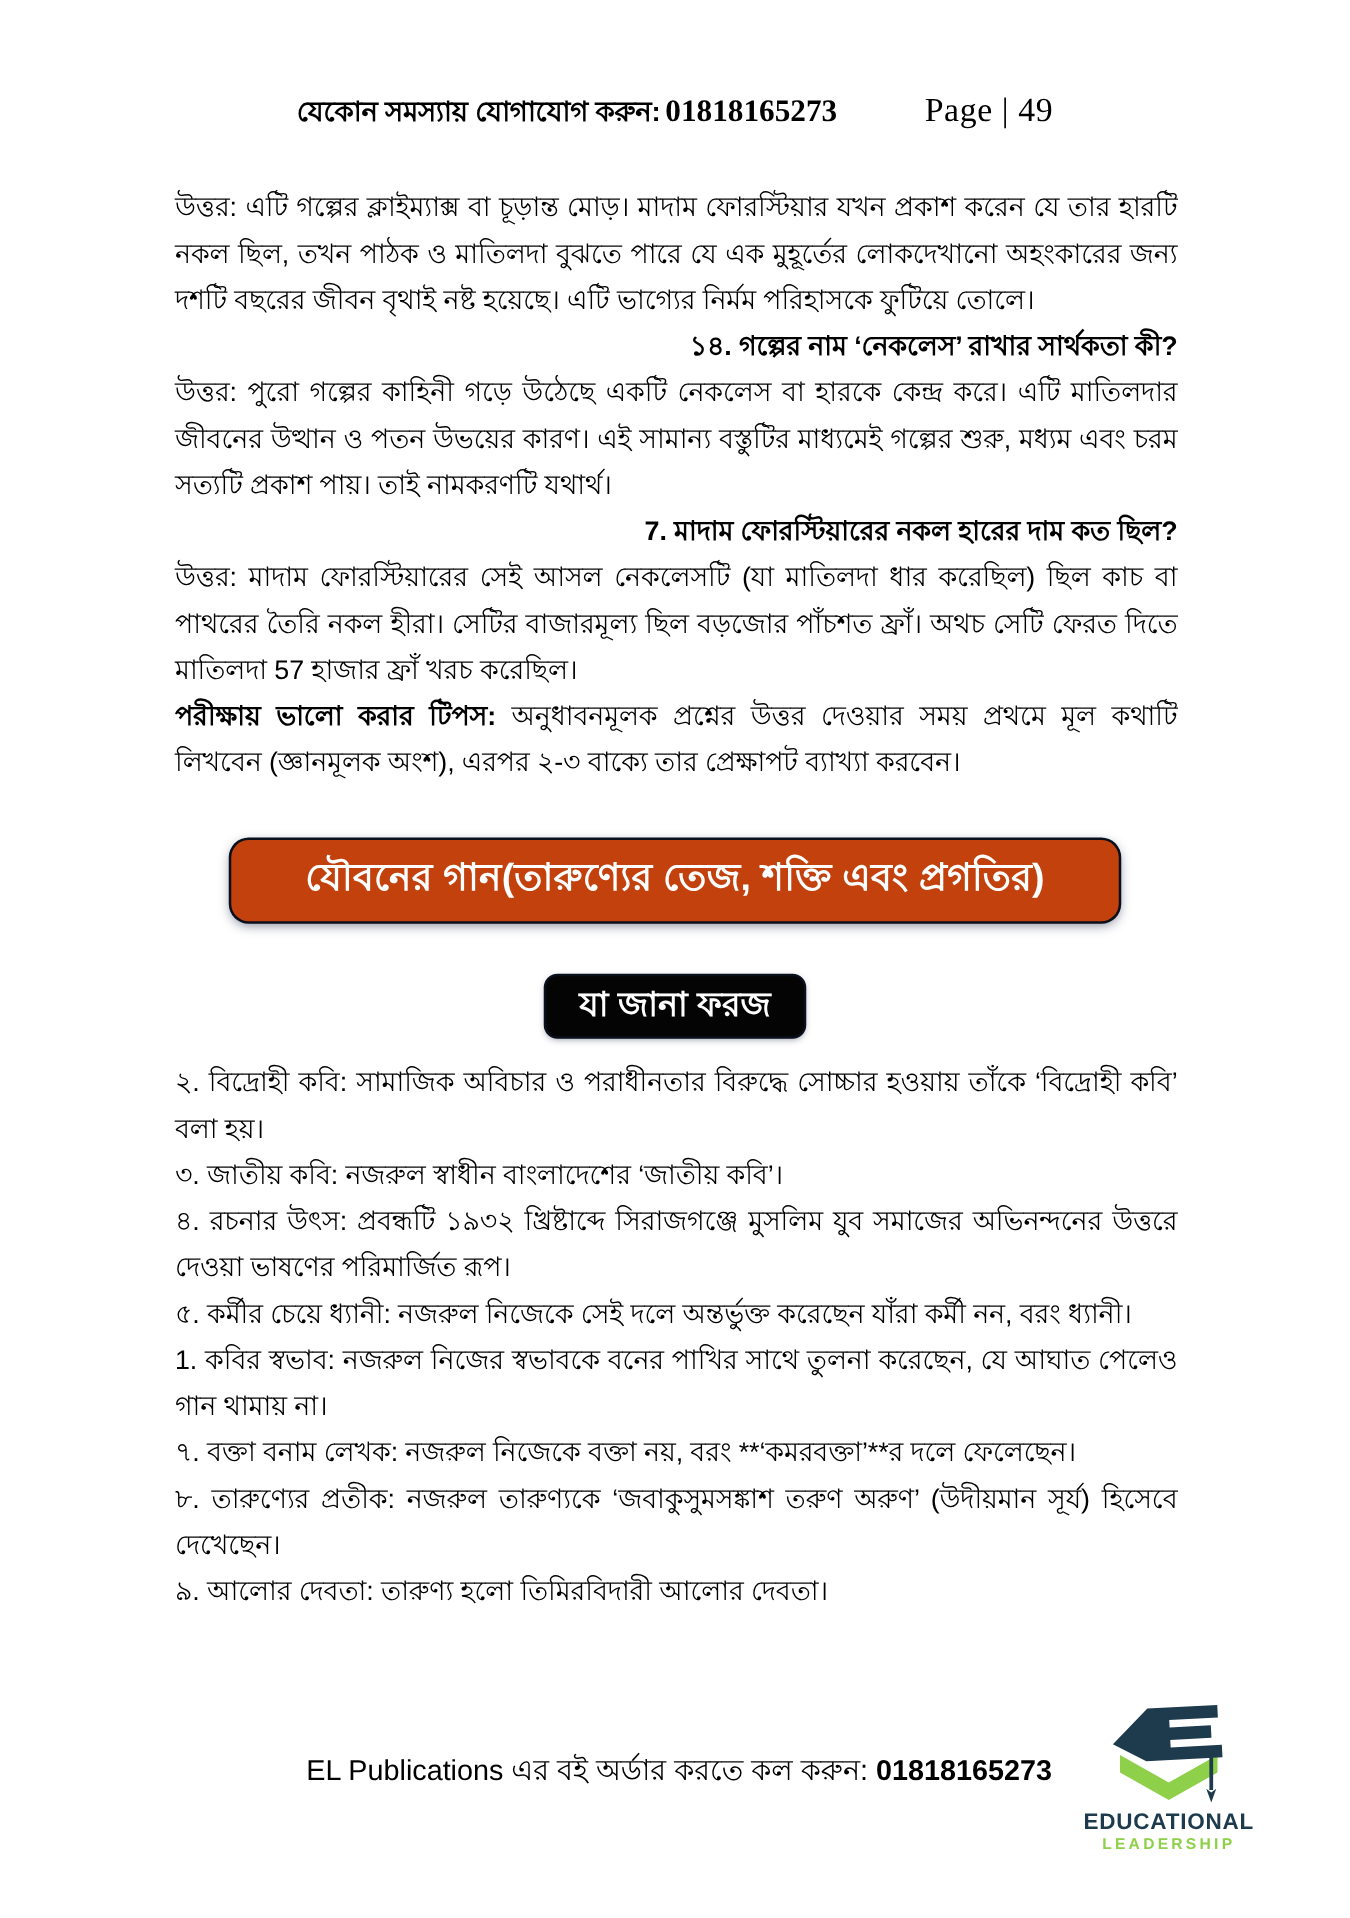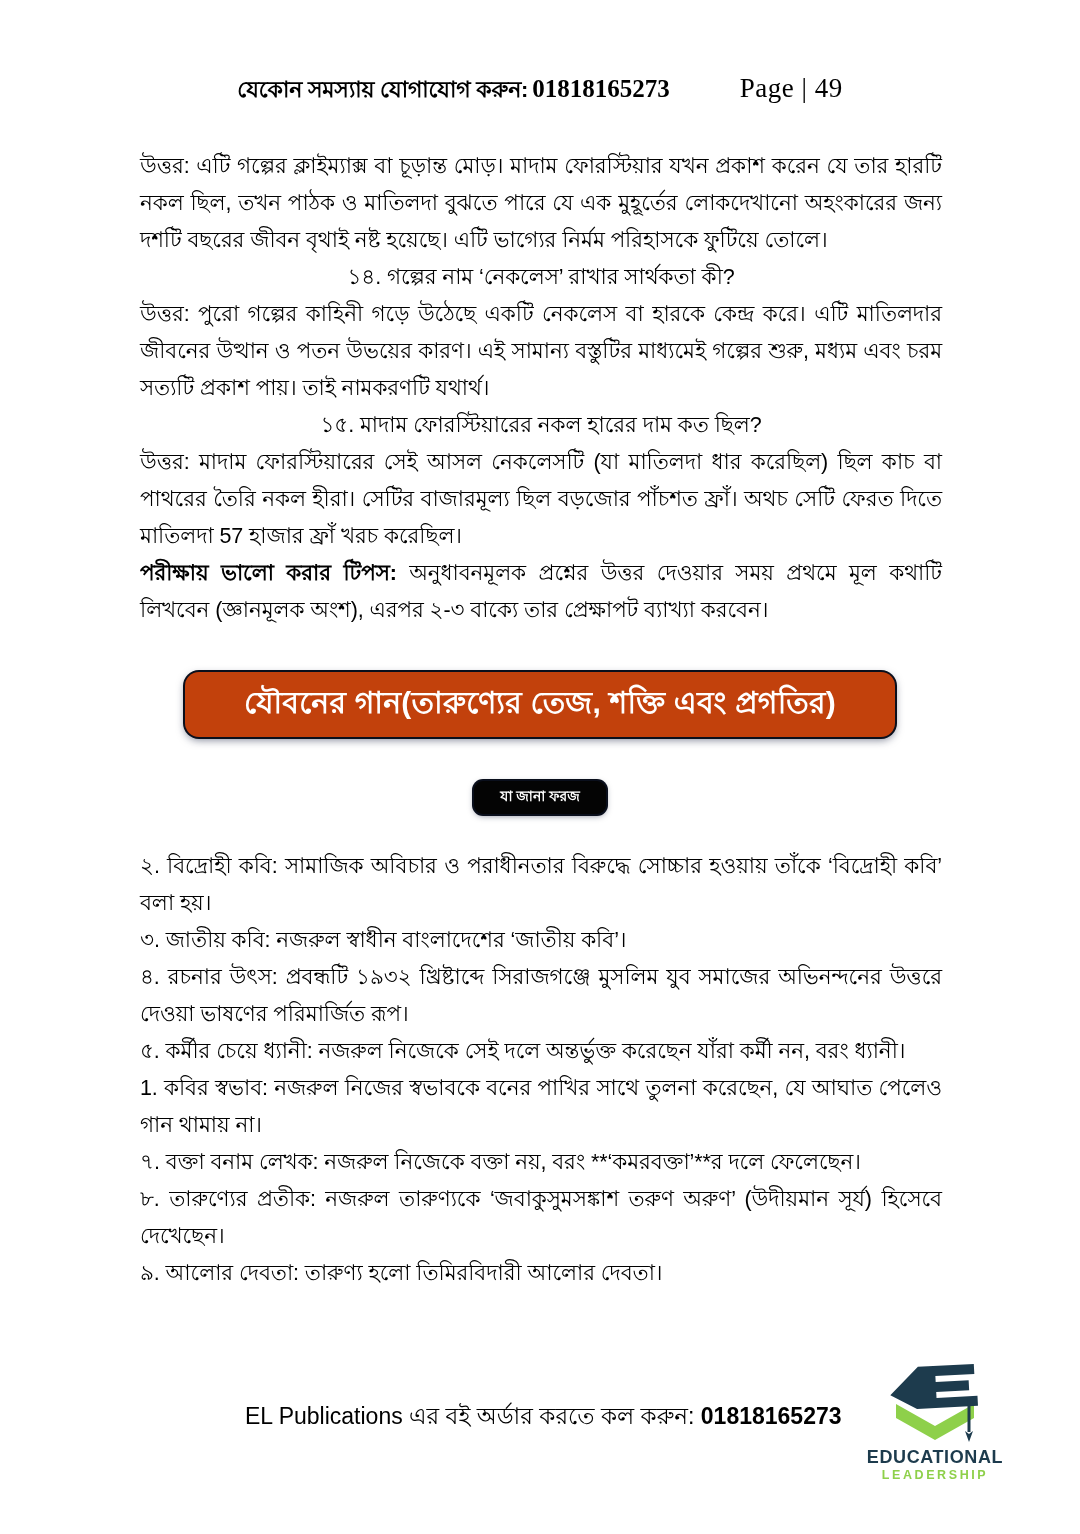--- a/index.html
+++ b/index.html
@@ -61,22 +61,22 @@
   p.para {
     margin: 0 0 0 0;
     font-family: "Liberation Sans", "DejaVu Sans", sans-serif;
     font-size: 21.5px;
     line-height: 1.72;
     text-align: justify;
     text-justify: inter-word;
     letter-spacing: -0.1px;
   }
   p.para.qhead {
-    font-weight: 400;
-    text-align: center;
+    font-weight: 700;
+    text-align: right;
   }
   p.para.tip {
     text-align: justify;
   }
   .bold { font-weight: 700; }
 
   
   .banner-wrap {
     position: absolute;
     top: 672px;
@@ -108,21 +108,21 @@
   }
   .subbanner {
     display: inline-block;
     background: #040404;
     color: #ffffff;
     border-radius: 9px;
     padding: 7px 26px 9px 26px;
     box-shadow: 0 0 0 2px #0a0f1c, 0 2px 6px rgba(20,30,60,0.5);
     font-family: "Liberation Sans", "DejaVu Sans", sans-serif;
     font-weight: 700;
-    font-size: 14px;
+    font-size: 27px;
     line-height: 1.2;
   }
 
   
   .list {
     position: absolute;
     top: 848px;
     left: 140px;
     width: 802px;
   }
@@ -188,21 +188,21 @@
   <div class="header">
     <span class="header-contact">যেকোন সমস্যায় যোগাযোগ করুন:</span>
     <span class="header-phone">01818165273</span>
     <span class="header-page">Page | 49</span>
   </div>
 
   <div class="content">
     <p class="para">উত্তর: এটি গল্পের ক্লাইম্যাক্স বা চূড়ান্ত মোড়। মাদাম ফোরস্টিয়ার যখন প্রকাশ করেন যে তার হারটি নকল ছিল, তখন পাঠক ও মাতিলদা বুঝতে পারে যে এক মুহূর্তের লোকদেখানো অহংকারের জন্য দশটি বছরের জীবন বৃথাই নষ্ট হয়েছে। এটি ভাগ্যের নির্মম পরিহাসকে ফুটিয়ে তোলে।</p>
     <p class="para qhead">১৪. গল্পের নাম ‘নেকলেস’ রাখার সার্থকতা কী?</p>
     <p class="para">উত্তর: পুরো গল্পের কাহিনী গড়ে উঠেছে একটি নেকলেস বা হারকে কেন্দ্র করে। এটি মাতিলদার জীবনের উত্থান ও পতন উভয়ের কারণ। এই সামান্য বস্তুটির মাধ্যমেই গল্পের শুরু, মধ্যম এবং চরম সত্যটি প্রকাশ পায়। তাই নামকরণটি যথার্থ।</p>
-    <p class="para qhead">১৫. মাদাম ফোরস্টিয়ারের নকল হারের দাম কত ছিল?</p>
+    <p class="para qhead">7. মাদাম ফোরস্টিয়ারের নকল হারের দাম কত ছিল?</p>
     <p class="para">উত্তর: মাদাম ফোরস্টিয়ারের সেই আসল নেকলেসটি (যা মাতিলদা ধার করেছিল) ছিল কাচ বা পাথরের তৈরি নকল হীরা। সেটির বাজারমূল্য ছিল বড়জোর পাঁচশত ফ্রাঁ। অথচ সেটি ফেরত দিতে মাতিলদা 57 হাজার ফ্রাঁ খরচ করেছিল।</p>
     <p class="para tip"><span class="bold">পরীক্ষায় ভালো করার টিপস:</span><span> অনুধাবনমূলক প্রশ্নের উত্তর দেওয়ার সময় প্রথমে মূল কথাটি লিখবেন (জ্ঞানমূলক অংশ), এরপর ২-৩ বাক্যে তার প্রেক্ষাপট ব্যাখ্যা করবেন।</span></p>
   </div>
 
   <div class="banner-wrap">
     <div class="banner">যৌবনের গান(তারুণ্যের তেজ, শক্তি এবং প্রগতির)</div>
   </div>
 
   <div class="subbanner-wrap">
     <div class="subbanner">যা জানা ফরজ</div>

